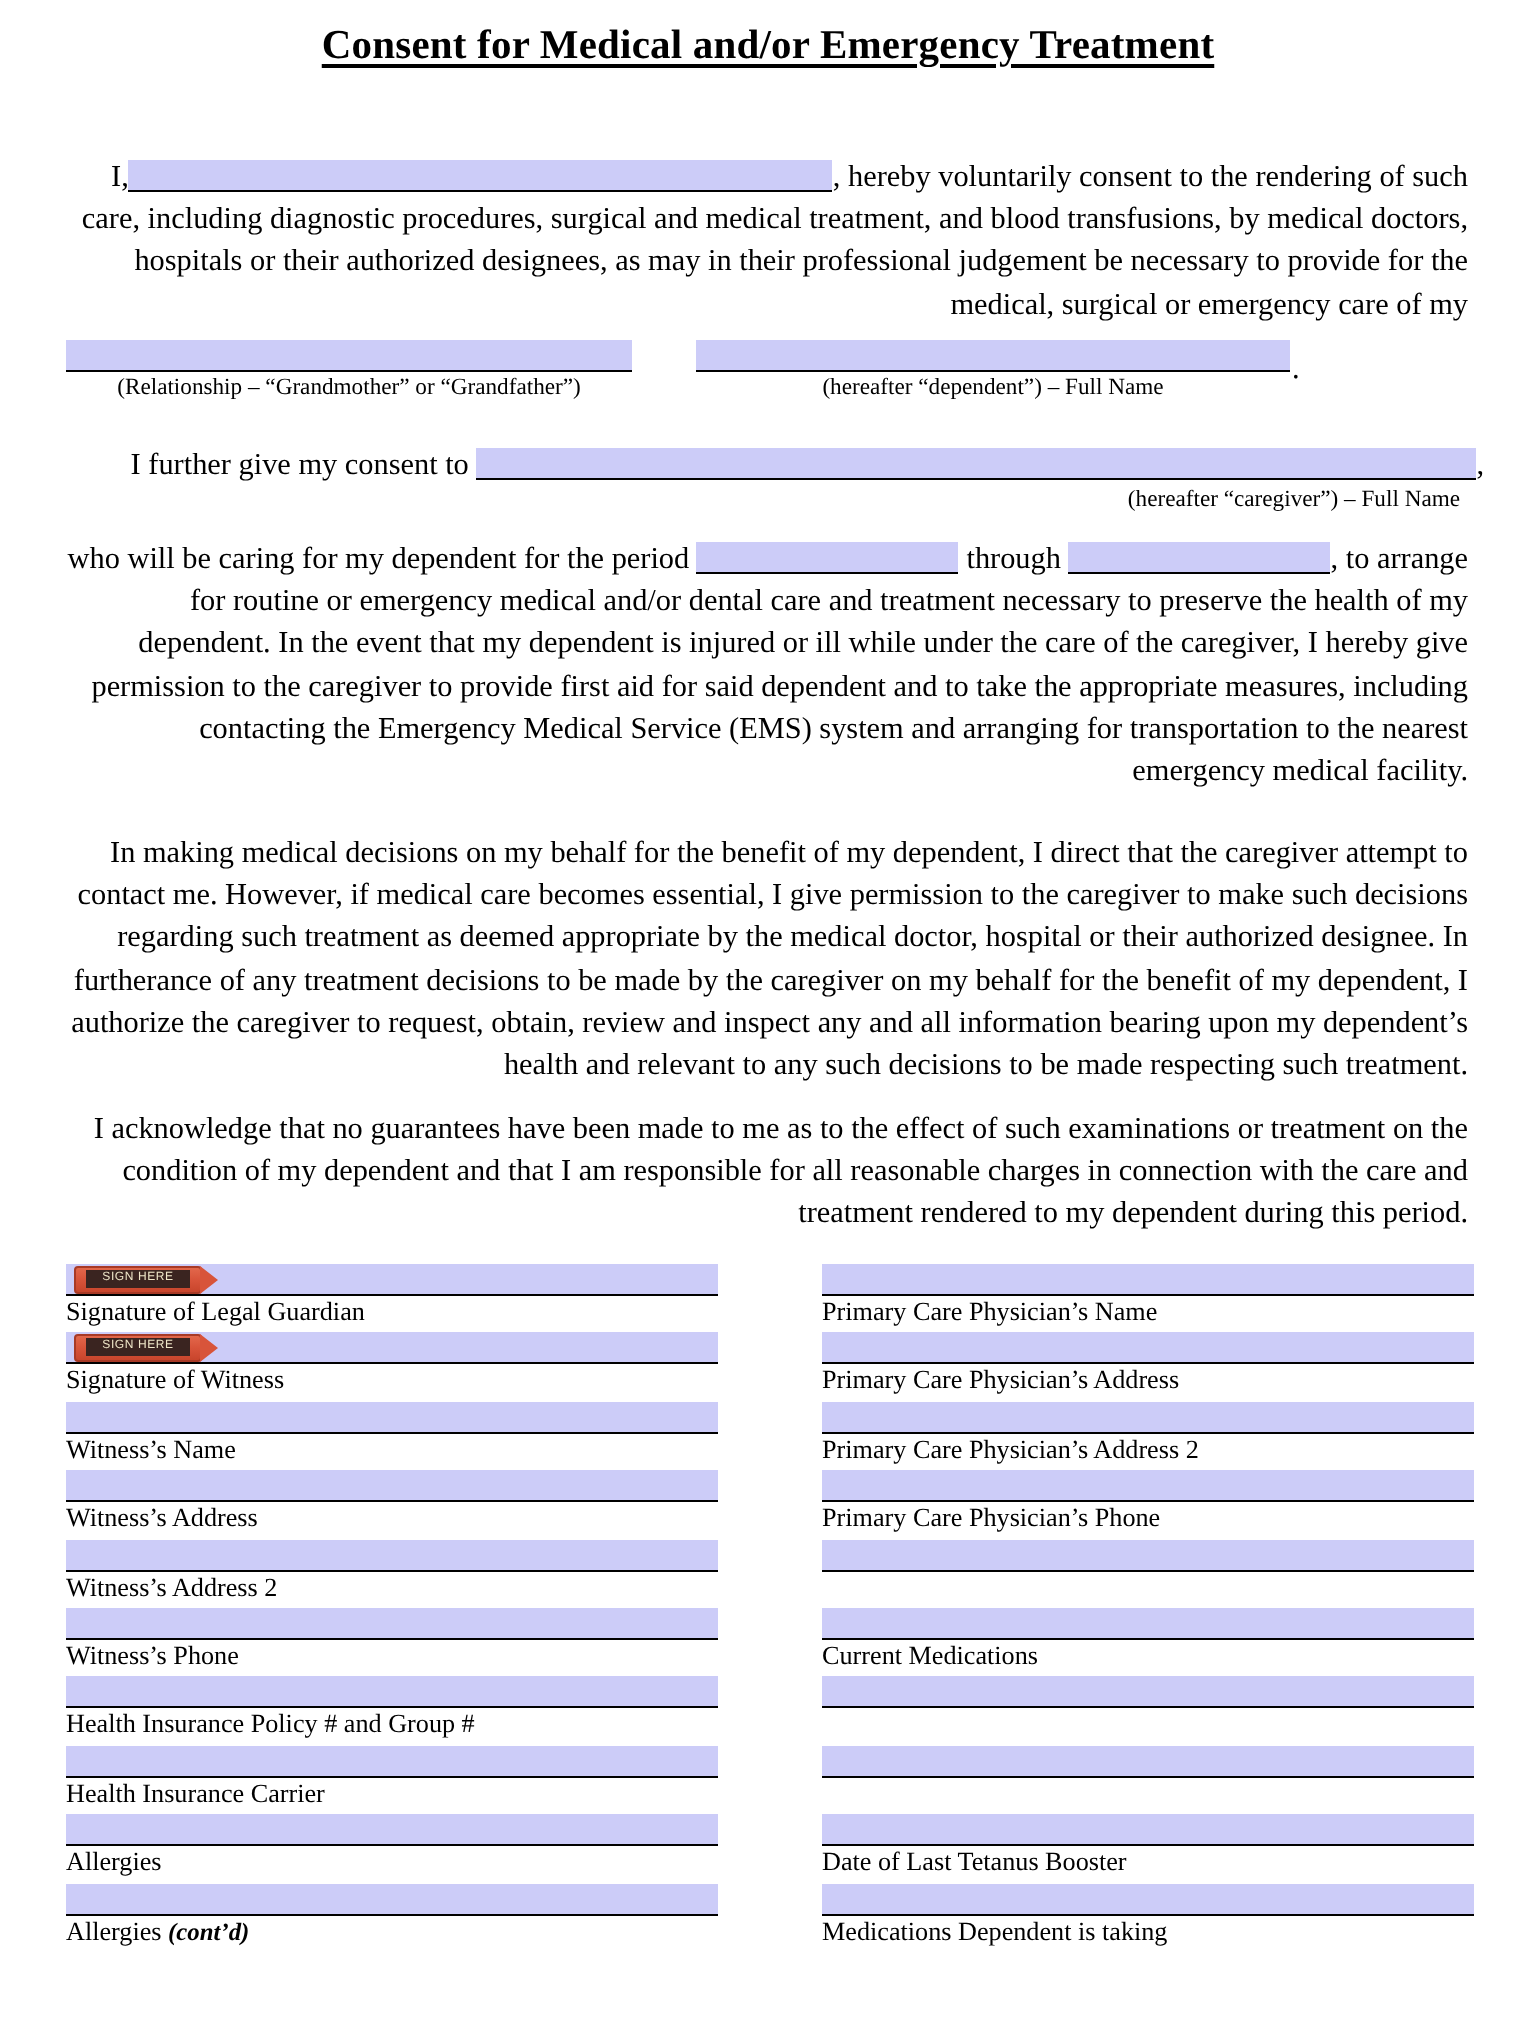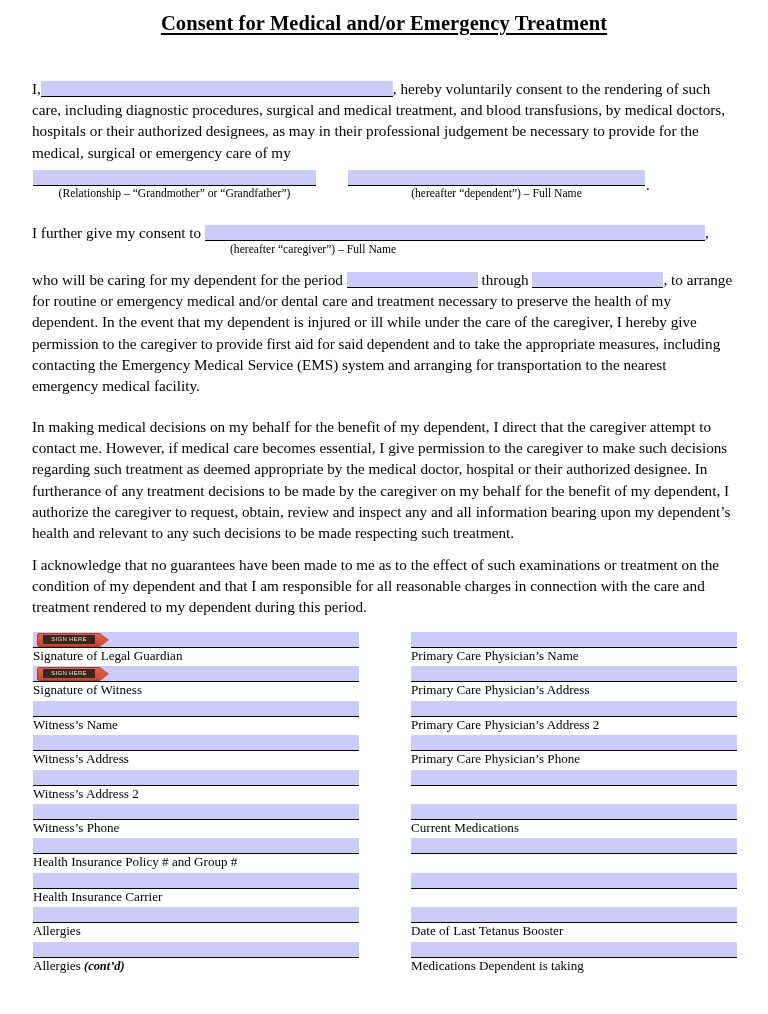--- a/index.html
+++ b/index.html
@@ -38,21 +38,21 @@
     text-underline-offset: 3px;
   }
 
   
   .body-text {
     position: absolute;
     left: 32px;
     width: 702px;
     font-size: 15.2px;
     line-height: 21.2px;
-    text-align: left;
+    text-align: right;
   }
   .para { margin: 0; }
 
   
   .blank {
     display: inline-block;
     background: #ccccf8;
     border-bottom: 1.4px solid #000000;
     vertical-align: -3px;
     height: 15px;
@@ -173,21 +173,21 @@
   </div>
   <div class="fieldline" style="left:33px; top:170px; width:283px;">
     <div class="box"></div>
     <div class="cap">(Relationship – “Grandmother” or “Grandfather”)</div>
   </div>
   <div style="position:absolute; left:646px; top:176px; font-size:15.2px;">.</div>
 
   <div class="body-text" style="top:222px; width:710px;">
     <p class="para"><span>I further give my consent to</span> <span class="blank" style="width:500px;"></span><span>,</span></p>
   </div>
-  <div style="position:absolute; left:230px; top:243px; width:500px; text-align:left; font-size:11.6px;">(hereafter “caregiver”) – Full Name</div>
+  <div style="position:absolute; left:230px; top:243px; width:500px; text-align:right; font-size:11.6px;">(hereafter “caregiver”) – Full Name</div>
 
   <div class="body-text" style="top:269px;">
     <p class="para"><span>who will be caring for my dependent for the period</span> <span class="blank" style="width:131px;"></span> <span>through</span> <span class="blank" style="width:131px;"></span><span>, to arrange for routine or emergency medical and/or dental care and treatment necessary to preserve the health of my dependent.  In the event that my dependent is injured or ill while under the care of the caregiver, I hereby give permission to the caregiver to provide first aid for said dependent and to take the appropriate measures, including contacting the Emergency Medical Service (EMS) system and arranging for transportation to the nearest emergency medical facility.</span></p>
   </div>
 
   <div class="body-text" style="top:416px;">
     <p class="para">In making medical decisions on my behalf for the benefit of my dependent, I direct that the caregiver attempt to contact me.  However, if medical care becomes essential, I give permission to the caregiver to make such decisions regarding such treatment as deemed appropriate by the medical doctor, hospital or their authorized designee.  In furtherance of any treatment decisions to be made by the caregiver on my behalf for the benefit of my dependent, I authorize the caregiver to request, obtain, review and inspect any and all information bearing upon my dependent’s health and relevant to any such decisions to be made respecting such treatment.</p>
   </div>
 
   <div class="body-text" style="top:554px;">

